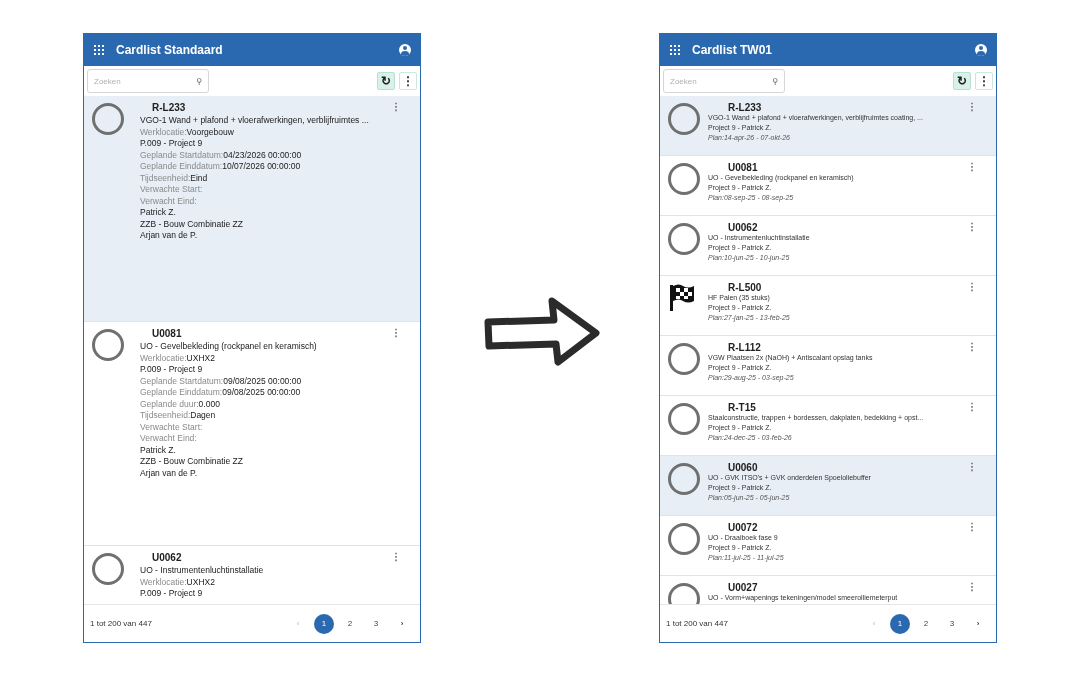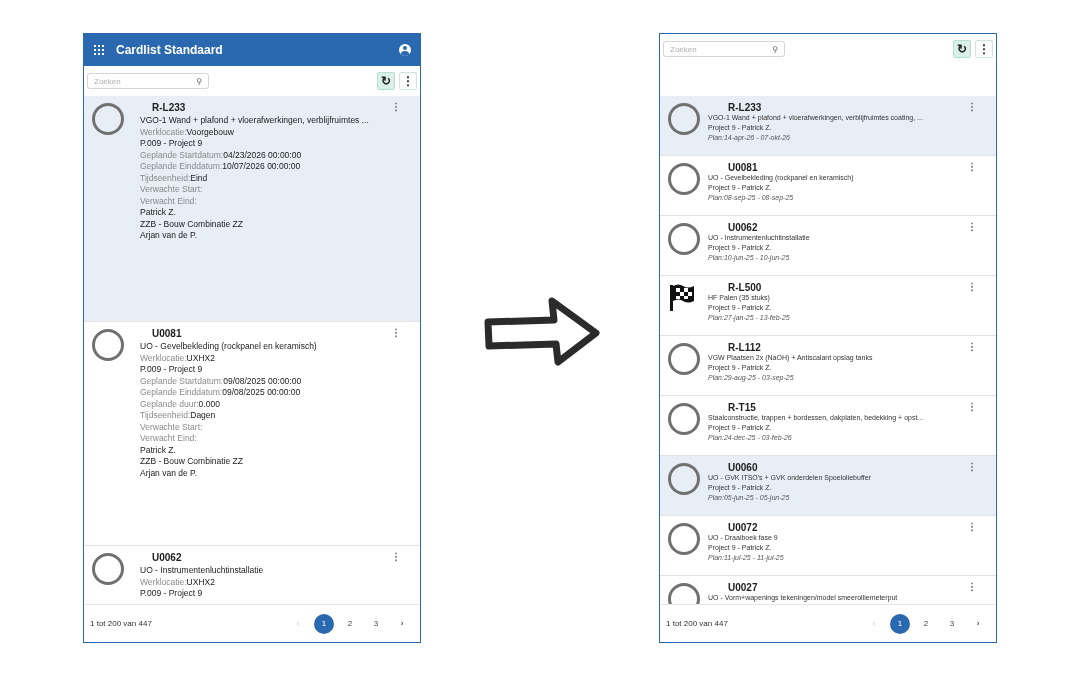--- a/index.html
+++ b/index.html
@@ -19,21 +19,21 @@
   }
   .appbar .apps { width: 10px; height: 10px; display: grid; grid-template-columns: repeat(3, 2px); grid-gap: 2px; margin-right: 12px; }
   .appbar .apps i { display: block; width: 2px; height: 2px; background: #fff; }
   .appbar .title { font-size: 12px; font-weight: bold; flex: 1; }
   .appbar .user { width: 12px; height: 12px; border-radius: 50%; background: #fff; position: relative; overflow: hidden; }
   .appbar .user::before { content: ""; position: absolute; left: 4px; top: 2px; width: 4px; height: 4px; border-radius: 50%; background: #2a69b0; }
   .appbar .user::after { content: ""; position: absolute; left: 2px; top: 7px; width: 8px; height: 6px; border-radius: 50% 50% 0 0; background: #2a69b0; }
 
   .toolbar { height: 30px; display: flex; align-items: center; padding: 0 3px 0 3px; position: relative; }
   .search {
-    width: 122px; height: 16px; border: 1px solid #d6d6d6; border-radius: 3px;
+    width: 122px; height: 24px; border: 1px solid #d6d6d6; border-radius: 3px;
     display: flex; align-items: center; padding: 0 6px; font-size: 8px; color: #aaa;
   }
   .search input { border: none; outline: none; flex: 1; font-size: 8px; width: 80px; color: #444; font-family: "Liberation Sans", sans-serif; background: transparent; }
   .search input::placeholder { color: #b0b0b0; }
   .search .mag { font-size: 8px; color: #666; }
   .tb-spacer { flex: 1; }
   .btn-refresh {
     width: 18px; height: 18px; border: 1px solid #b8e0d2; background: #d9f1e8; border-radius: 2px;
     display: flex; align-items: center; justify-content: center; font-size: 12px; font-weight: bold; color: #222; margin-right: 4px;
   }
@@ -162,20 +162,35 @@
       <span class="next">›</span>
     </div>
   </div>
 </div>
 
 <svg class="arrow" viewBox="0 0 118 70">
   <path d="M4 26 L70 24 L68 5 L112 37 L74 66 L72 48 L5 50 Z" fill="none" stroke="#2b2b2b" stroke-width="7" stroke-linejoin="round"></path>
 </svg>
 
 <div class="panel right">
+  <div class="appbar">
+    <div class="apps">
+        <i></i>
+        <i></i>
+        <i></i>
+        <i></i>
+        <i></i>
+        <i></i>
+        <i></i>
+        <i></i>
+        <i></i>
+      </div>
+    <div class="title">Cardlist TW01</div>
+    <div class="user"></div>
+  </div>
   <div class="toolbar">
     <div class="search">
       <input type="text" placeholder="Zoeken" style="">
       <span class="mag">⚲</span>
     </div>
     <div class="tb-spacer"></div>
     <div class="btn-refresh">↻</div>
     <div class="btn-more">⋮</div>
   </div>
 

